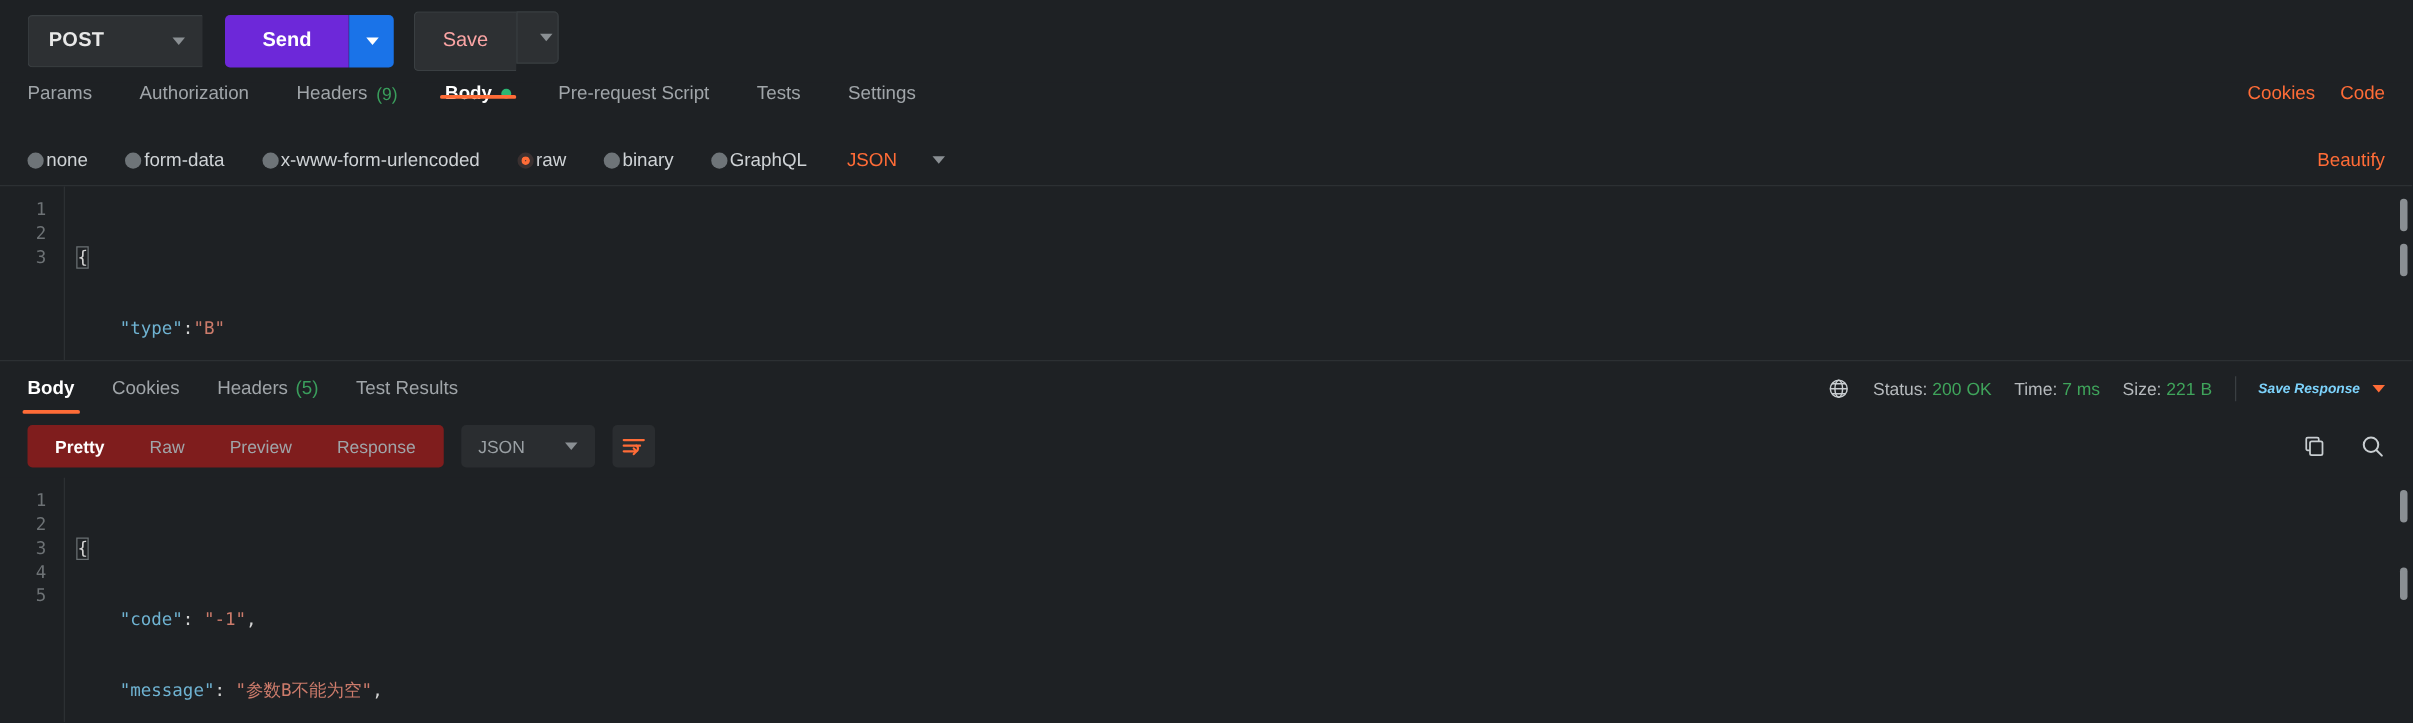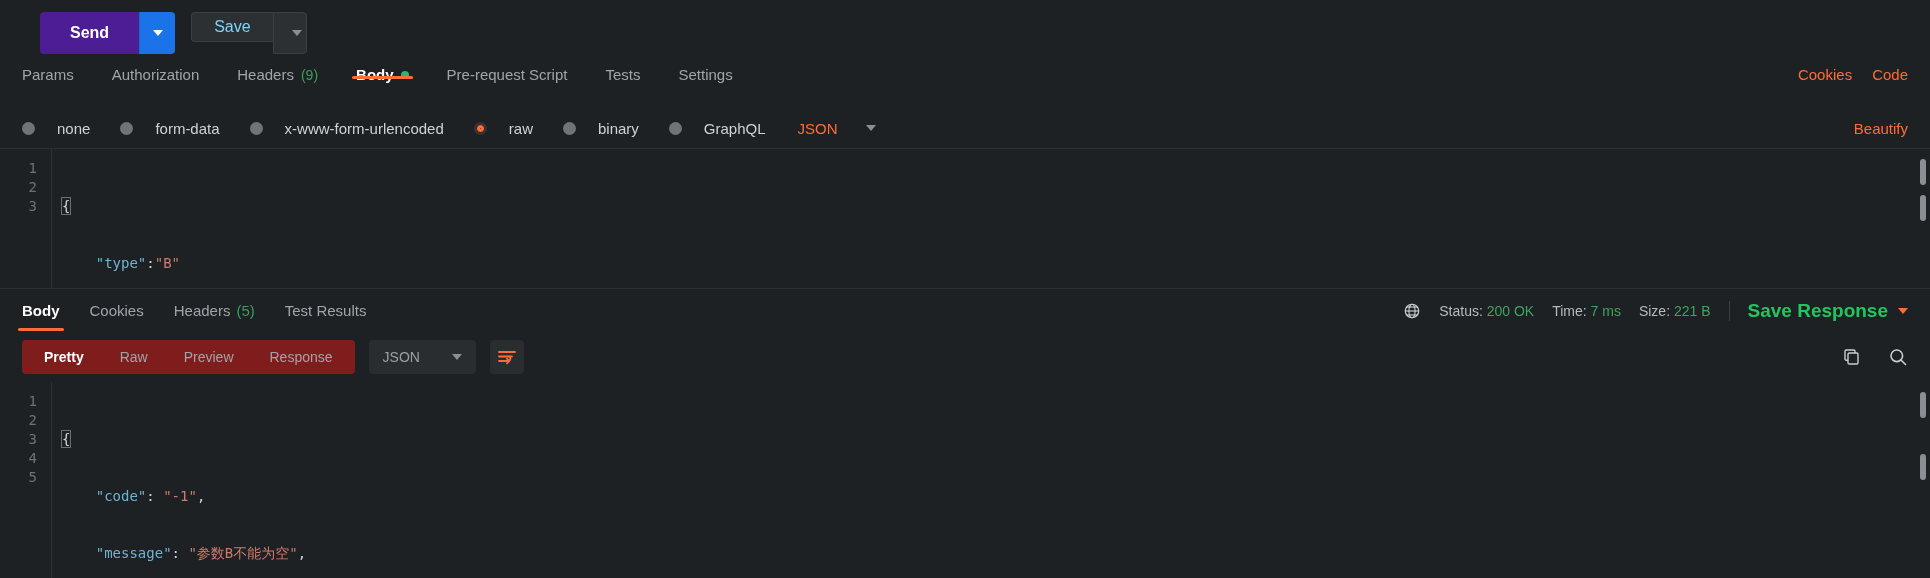--- a/index.html
+++ b/index.html
@@ -51,21 +51,21 @@
     border-radius: 0 4px 4px 0;
     color: #e2e2e2;
     font-size: 16px;
     padding: 0 16px;
     font-family: "Liberation Sans", sans-serif;
     outline: none;
   }
   .send-group { display: flex; margin-left: 18px; }
   .send-btn {
     height: 42px;
-    background: #4c1d95;
+    background: #6d28d9;
     color: #ffffff;
     border: none;
     font-size: 16px;
     font-weight: bold;
     padding: 0 30px;
     border-radius: 4px 0 0 4px;
     cursor: pointer;
     font-family: "Liberation Sans", sans-serif;
   }
   .send-caret-btn {
@@ -74,23 +74,23 @@
     background: #1a73e8;
     border: none;
     border-left: 1px solid #1667d0;
     border-radius: 0 4px 4px 0;
     display: flex; align-items: center; justify-content: center;
     cursor: pointer;
   }
   .send-caret-btn .caret { border-top-color: #ffffff; margin: 0; }
   .save-group { display: flex; margin-left: 16px; }
   .save-btn {
-    height: 30px;
+    height: 48px;
     background: #2d3033;
-    color: #7dd3fc;
+    color: #fca5a5;
     border: 1px solid #3a3f42;
     border-right: none;
     font-size: 16px;
     padding: 0 22px;
     border-radius: 4px 0 0 4px;
     cursor: pointer;
     font-family: "Liberation Sans", sans-serif;
   }
   .save-caret-btn {
     height: 42px; width: 34px;
@@ -144,21 +144,21 @@
   .bodytype-row {
     height: 40px;
     display: flex;
     align-items: center;
     padding: 0 22px;
     flex: none;
   }
   .radio-item {
     display: flex;
     align-items: center;
-    gap: 22px;
+    gap: 2px;
     margin-right: 30px;
     color: #cfd3d6;
     font-size: 15px;
     cursor: pointer;
     white-space: nowrap;
   }
   .radio {
     width: 13px; height: 13px;
     border-radius: 50%;
     background: #6e7478;
@@ -248,21 +248,21 @@
   .resp-meta {
     margin-left: auto;
     display: flex;
     align-items: center;
     gap: 18px;
     font-size: 14px;
     color: #b6babd;
   }
   .meta-val { color: #3fa45b; }
   .meta-sep { width: 1px; height: 20px; background: #3a3f42; }
-  .save-resp { color: #22c55e; font-size: 19px; font-weight: bold; display: flex; align-items: center; gap: 10px; cursor: pointer; }
+  .save-resp { color: #7dd3fc; font-size: 11px; font-weight: bold; display: flex; align-items: center; gap: 10px; cursor: pointer; font-style: italic; }
   .save-resp .caret { border-top-color: #ff6c37; margin: 0; }
   .globe { width: 18px; height: 18px; }
 
   
   .resp-toolbar {
     height: 50px;
     display: flex;
     align-items: center;
     padding: 0 22px;
     gap: 14px;
@@ -313,20 +313,24 @@
     display: flex;
     overflow: hidden;
   }
 </style>
 </head>
 <body>
 
 <div class="app">
 
   <div class="urlbar">
+    <div class="method-select">
+      <span class="method-label">POST</span>
+      <span class="caret"></span>
+    </div>
     <div class="send-group">
       <button class="send-btn">Send</button>
       <div class="send-caret-btn">
         <span class="caret"></span>
       </div>
     </div>
     <div class="save-group">
       <button class="save-btn">Save</button>
       <div class="save-caret-btn">
         <span class="caret"></span>

